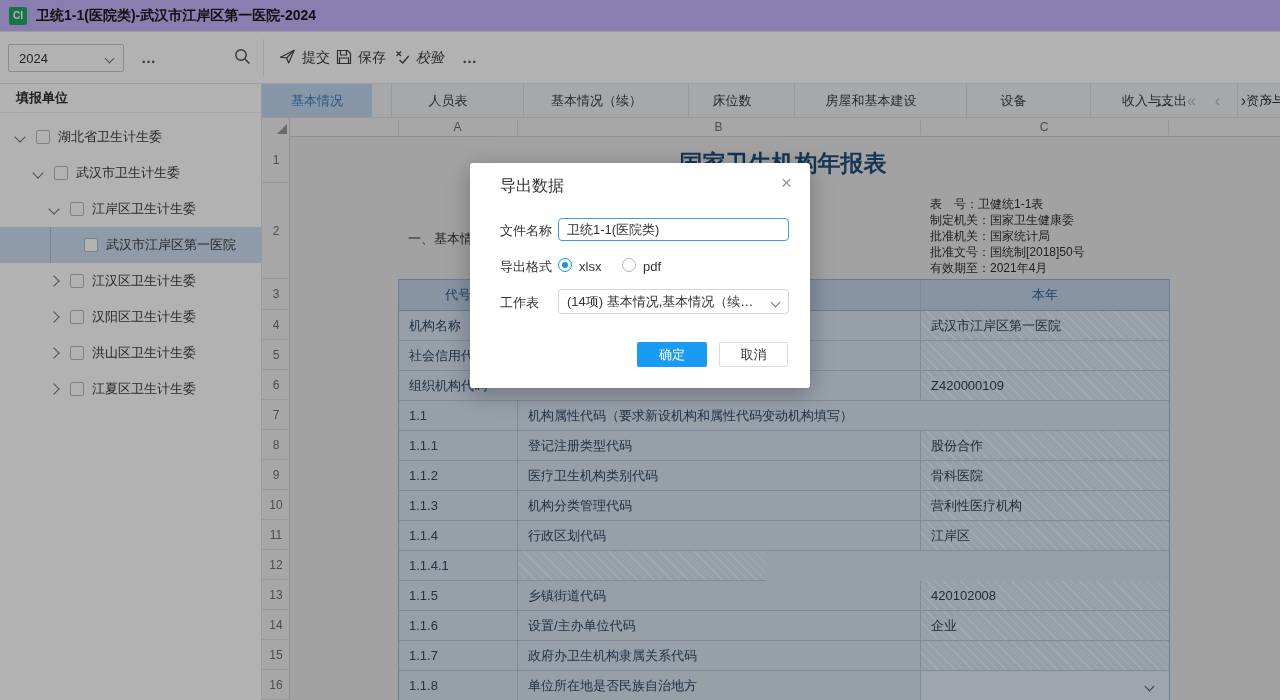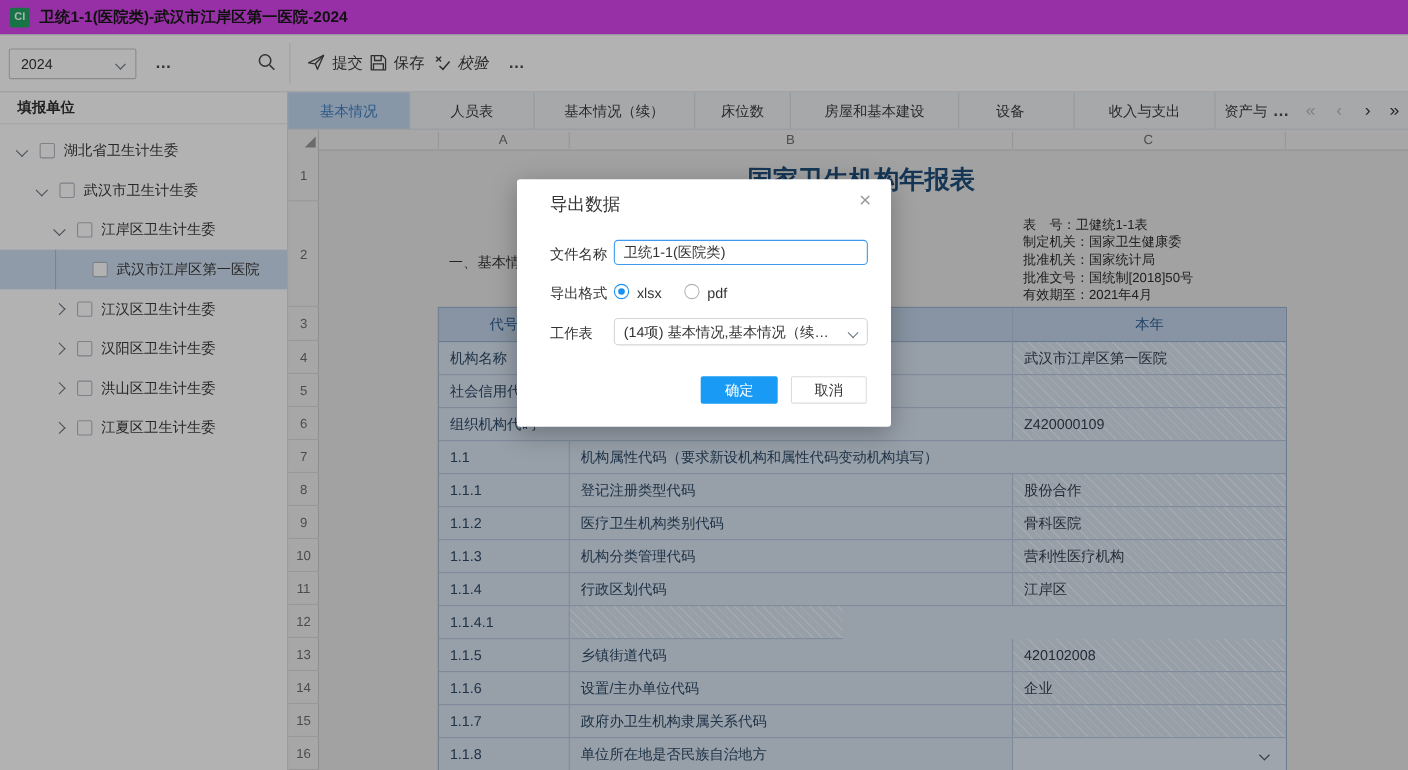--- a/index.html
+++ b/index.html
@@ -1,19 +1,19 @@
 <!DOCTYPE html>
 <html><head>
 <meta charset="utf-8">
 <style>
   html,body{margin:0;padding:0;background:#888;}
   .stage{position:relative;width:1280px;height:700px;overflow:hidden;background:#e8e8e8;
          font-family:"Liberation Sans","DejaVu Sans",sans-serif;-webkit-font-smoothing:antialiased;}
   
-  .titlebar{position:absolute;left:0;top:0;width:100%;height:32px;background:#d946ef;
+  .titlebar{position:absolute;left:0;top:0;width:100%;height:32px;background:#c4b5fd;
             border-bottom:1px solid #e0e2e5;display:flex;align-items:center;gap:9px;padding:0 9px;box-sizing:border-box;}
   .appicon{width:18px;height:18px;background:#23a566;color:#fff;font-size:10px;font-weight:bold;
            display:flex;align-items:center;justify-content:center;border-radius:2px;flex:none;}
   .apptitle{font-size:14px;font-weight:bold;color:#181818;}
   
   .toolbar{position:absolute;top:32px;left:0;width:100%;height:52px;background:#fff;border-bottom:1px solid #e2e2e2;box-sizing:border-box;}
   .yearsel{position:absolute;left:8px;top:12px;width:116px;height:28px;border:1px solid #c8c8c8;border-radius:2px;
            background:#fff;font-size:13px;color:#333;display:flex;align-items:center;padding:0 10px;box-sizing:border-box;cursor:pointer;}
   .yearsel .ch{margin-left:auto;}
   .tbtn{position:absolute;top:12px;height:28px;display:flex;align-items:center;gap:6px;font-size:14px;color:#3a3a3a;cursor:pointer;}
@@ -27,21 +27,21 @@
   
   .sidebar{position:absolute;left:0;top:84px;width:262px;bottom:0;background:#fff;border-right:1px solid #dcdfe3;box-sizing:border-box;}
   .sbheader{height:28px;line-height:28px;padding-left:16px;font-size:13px;font-weight:bold;color:#303030;border-bottom:1px solid #ececec;}
   .tree{padding-top:6px;}
   .titem{height:36px;display:flex;align-items:center;font-size:13px;color:#3a3a3a;position:relative;cursor:pointer;box-sizing:border-box;}
   .titem.sel{background:#cfdff2;}
   .titem .guide{position:absolute;left:50px;top:0;bottom:0;width:1px;background:#aebdce;}
   .cb{width:14px;height:14px;border:1px solid #b3bac3;border-radius:2px;background:#fff;flex:none;margin:0 8px 0 6px;box-sizing:border-box;}
   
   .main{position:absolute;left:262px;top:84px;right:0;bottom:0;}
-  .tabbar{position:absolute;top:0;left:0;right:0;height:34px;background:#eef1f4;border-bottom:1px solid #d7dce2;display:flex;box-sizing:border-box;}
+  .tabbar{position:absolute;top:0;left:0;right:0;height:34px;background:#eef1f4;border-bottom:1px solid #d7dce2;display:flex;box-sizing:border-box;gap:19px;}
   .tab{height:100%;display:flex;align-items:center;justify-content:center;font-size:13px;color:#3c3c3c;
        box-sizing:border-box;border-left:1px solid #d7dce2;cursor:pointer;overflow:hidden;white-space:nowrap;flex:none;}
   .tab.first{border-left:none;}
   .tab.active{background:#c2d8f0;color:#3f7ec0;border-left:none;}
   .taboverflow{position:absolute;right:108px;top:0;height:33px;display:flex;align-items:center;font-size:15px;font-weight:bold;color:#4a4a4a;cursor:pointer;}
   .navarr{position:absolute;top:0;height:33px;display:flex;align-items:center;font-size:16px;cursor:pointer;}
   .navarr.dis{color:#b7bcc2;}
   .navarr.en{color:#3a3a3a;}
   
   .gridwrap{position:absolute;top:34px;left:0;right:0;bottom:0;background:#e8e8e8;overflow:hidden;}

